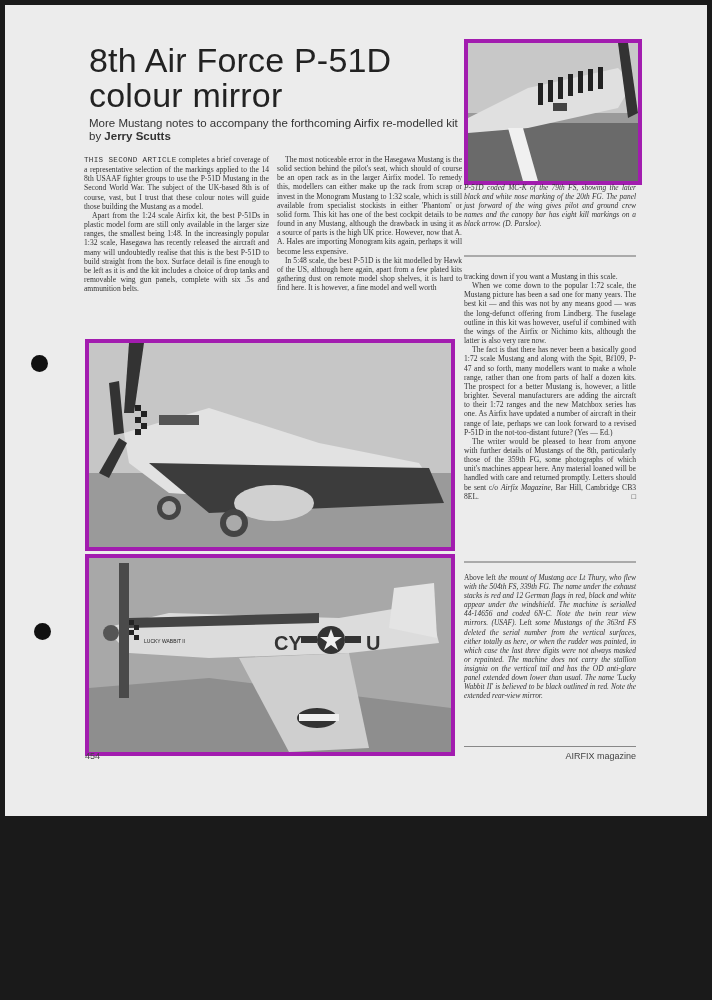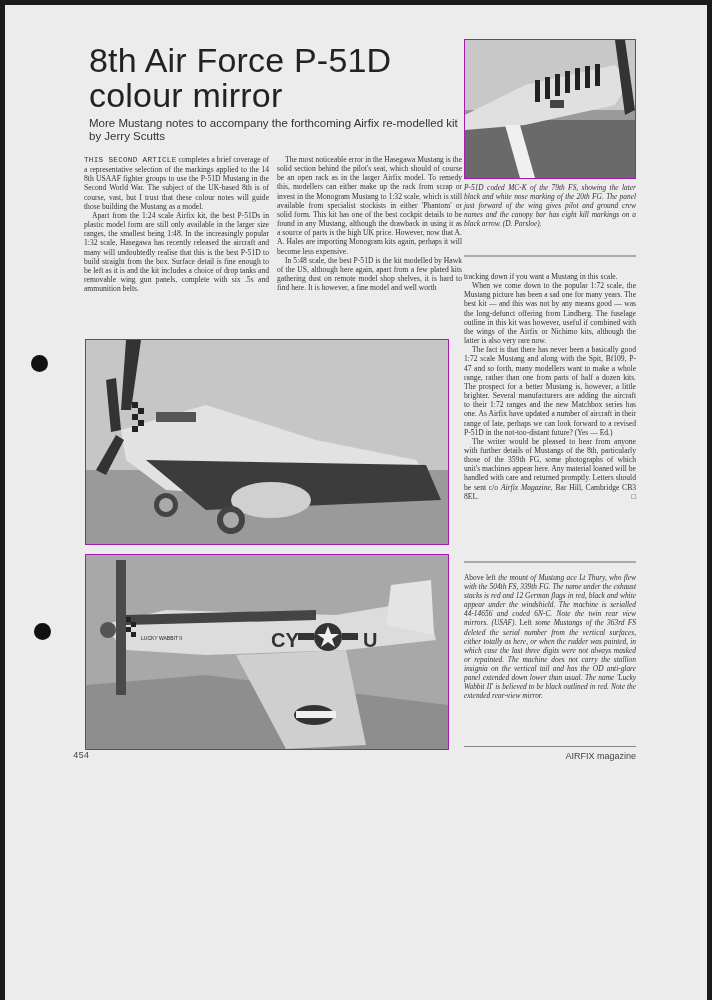--- a/index.html
+++ b/index.html
@@ -1,28 +1,28 @@
 <!DOCTYPE html>
 <html><head>
 <meta charset="utf-8">
 <style>
   html, body { margin:0; padding:0; }
   body { width:712px; height:1000px; background:#1a1a1a; position:relative; overflow:hidden; }
-  .page { position:absolute; left:5px; top:5px; width:702px; height:995px; background:#ececec; }
+  .page { position:absolute; left:5px; top:5px; width:702px; height:811px; background:#ececec; }
   .abs { position:absolute; }
   .title { left:84px; top:38px; width:380px; font-family:"Liberation Sans", sans-serif; font-size:34px; line-height:35px; color:#222; letter-spacing:0.2px; }
   .subtitle { left:84px; top:112px; width:380px; font-family:"Liberation Sans", sans-serif; font-size:11.5px; line-height:13px; color:#333; }
-  .subtitle b { font-weight:normal; }
+  .subtitle b { font-weight:bold; }
   .col { font-family:"Liberation Serif", serif; font-size:7.6px; line-height:9.15px; color:#333; text-align:justify; }
   .col p { margin:0; text-indent:8px; }
   .col p.first { text-indent:0; }
   .smallcaps { font-variant:small-caps; letter-spacing:0.3px;font-family:Liberation Mono, monospace; }
   .cap { font-family:"Liberation Serif", serif; font-style:italic; font-size:7.4px; line-height:9.1px; color:#333; text-align:justify; }
   .cap b { font-style:normal; font-weight:normal; }
-  .photo { background:#8a8a8a; overflow:hidden; border:1px solid #a21caf; }
+  .photo { background:#8a8a8a; overflow:hidden; border:4px solid #a21caf; }
   .rule { height:2px; background:#aaa; }
   .hole { width:17px; height:17px; border-radius:50%; background:#111; }
   .footer { font-family:"Liberation Sans", sans-serif; font-size:9px; color:#444; }
 </style>
 </head>
 <body>
 
 <div class="page">
 
   <div class="abs hole" style="left:26px; top:350px;"></div>
@@ -134,16 +134,16 @@
       <text x="185" y="92" font-family="Liberation Sans, sans-serif" font-size="20" font-weight="bold" fill="#333">CY</text>
       <text x="277" y="92" font-family="Liberation Sans, sans-serif" font-size="20" font-weight="bold" fill="#333">U</text>
       <ellipse cx="228" cy="160" rx="20" ry="10" fill="#333"></ellipse>
       <rect x="210" y="156" width="40" height="7" fill="#f0f0f0"></rect>
       <text x="55" y="85" font-family="Liberation Sans, sans-serif" font-size="5" fill="#222">LUCKY WABBIT II</text>
     </svg>
   </div>
 
   <div class="abs rule" style="left:459px; top:741px; width:172px; height:1px; background:#888;"></div>
 
-  <div class="abs footer" style="left:68px; top:746px;font-family:Liberation Mono, monospace;">454</div>
+  <div class="abs footer" style="left:80px; top:746px;">454</div>
   <div class="abs footer" style="left:540px; top:746px; width:91px; text-align:right;">AIRFIX magazine</div>
 
 </div>
 
 </body></html>

